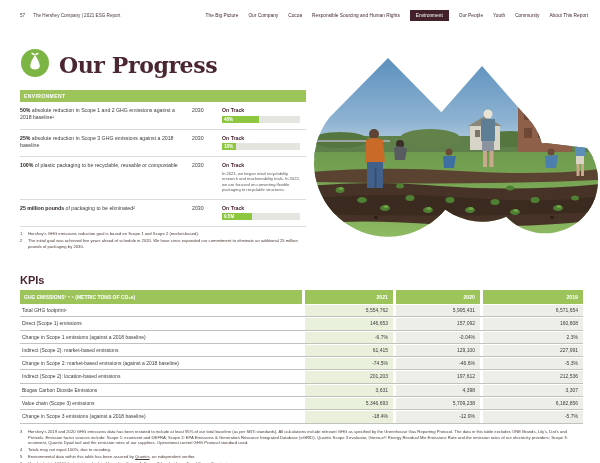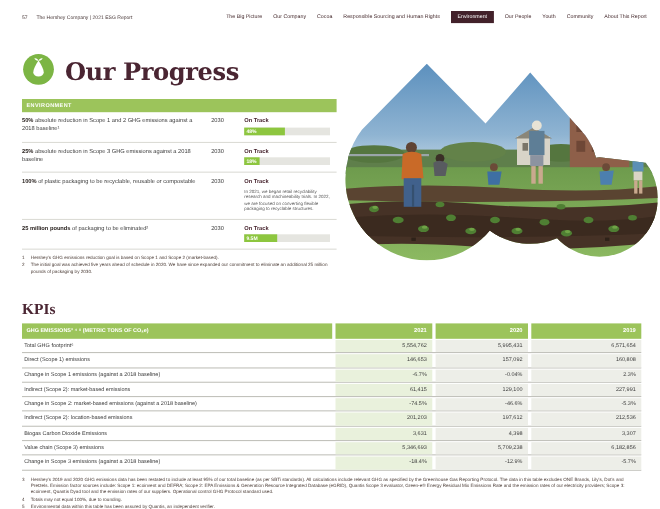--- a/index.html
+++ b/index.html
@@ -36,21 +36,21 @@
   .flabel{display:block;font-size:4.6px;font-weight:bold;color:#fff;line-height:7px;padding-left:2px;}
   .gnote{font-size:4.1px;line-height:1.35;color:#565656;width:82px;}
   .fnotes{margin-top:4px;}
   .fnote{display:flex;font-size:4.2px;line-height:1.4;color:#4a3b35;margin-bottom:1px;}
   .fnote .num{width:8px;flex:none;}
   .fn-link{text-decoration:underline;cursor:pointer;color:inherit;}
   
   .hero{position:absolute;top:40px;left:310px;width:290px;height:205px;}
   
   .kpis{position:absolute;top:274px;left:20px;width:563px;}
-  .kpis-heading{font-family:Liberation Serif, serif;font-weight:bold;font-size:14px;
+  .kpis-heading{font-family:Liberation Sans, sans-serif;font-weight:bold;font-size:11px;
                 color:#4a2532;margin-bottom:4px;}
   .krow{display:grid;grid-template-columns:282px 88px 84px 100px;column-gap:3px;}
   .khead .kc{background:#9cc45b;color:#fff;font-weight:bold;height:14px;line-height:14px;}
   .khead .kl{font-size:5px;padding-left:4px;}
   .khead .kv{font-size:5.2px;}
   .kbody .krow{border-bottom:1px solid #c2c2bc;margin-top:1px;}
   .kc{height:11.3px;line-height:11.3px;font-size:5px;white-space:nowrap;overflow:hidden;}
   .kl{text-align:left;color:#3c3c3c;padding-left:2px;}
   .kv{text-align:right;padding-right:5px;}
   .kv.g{background:#e9f1dc;}

